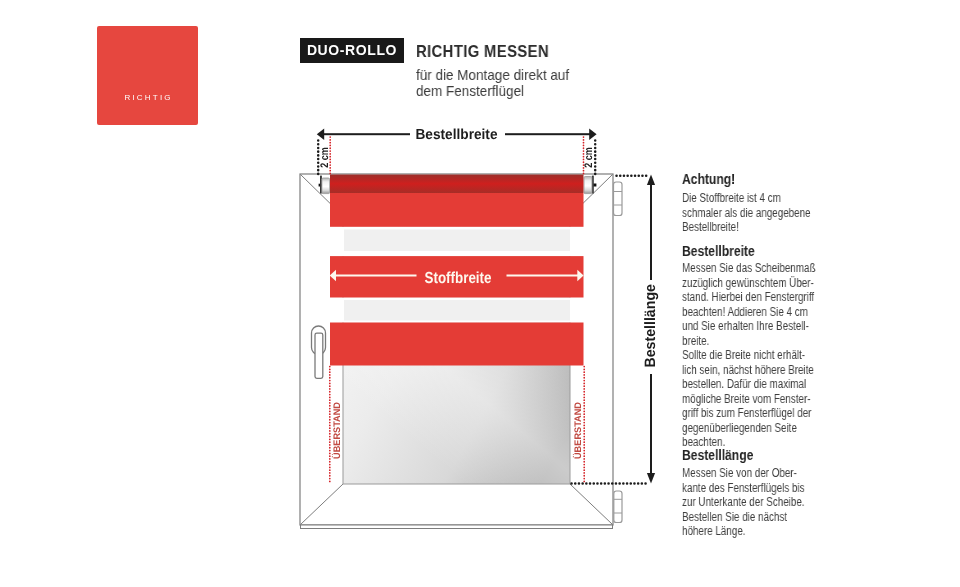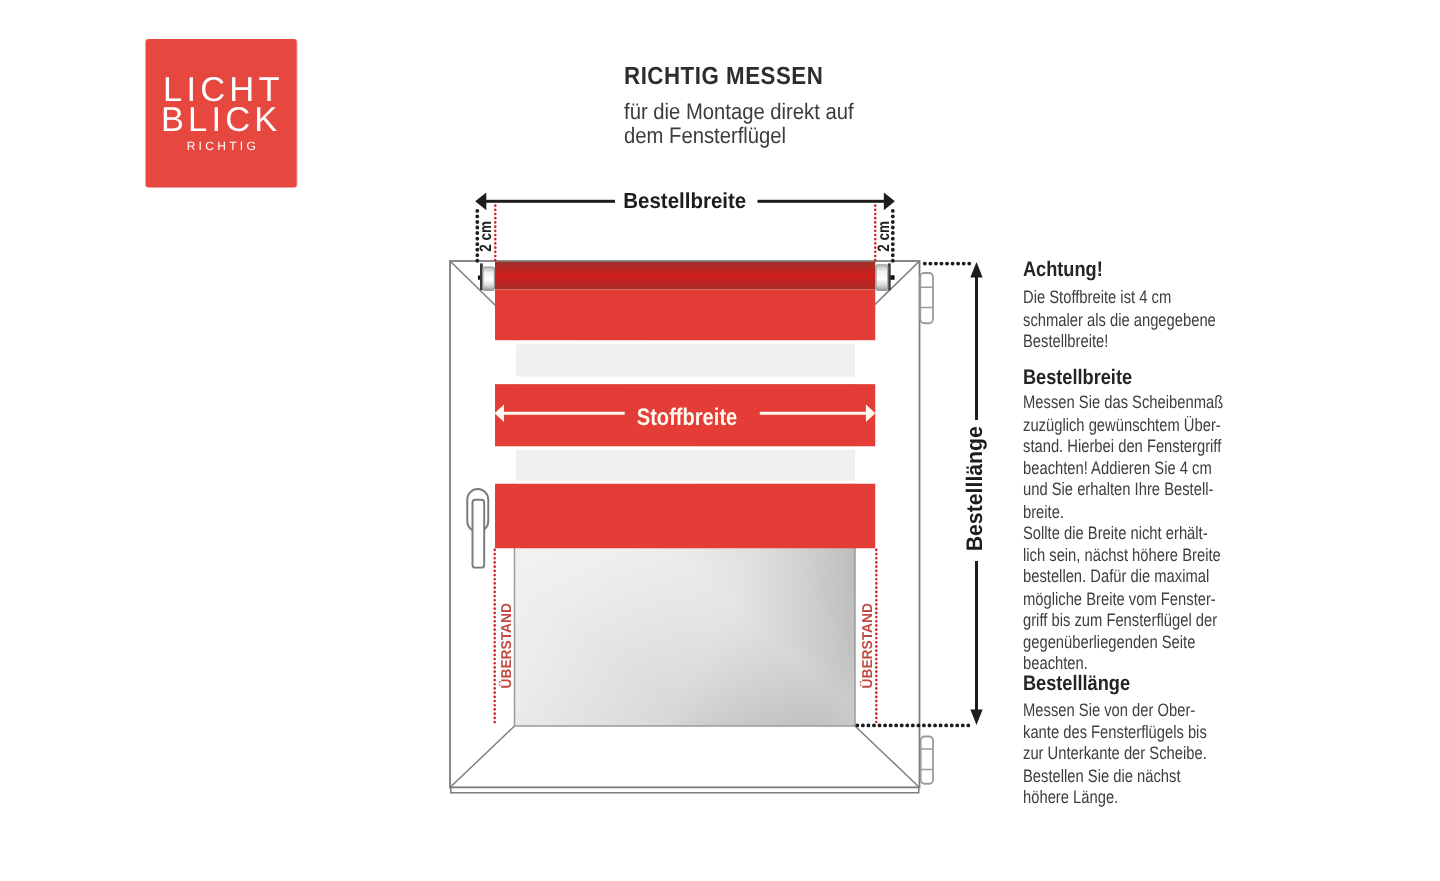--- a/index.html
+++ b/index.html
@@ -9,25 +9,25 @@
   .sx{transform-origin:0 0;}
   svg text{text-rendering:geometricPrecision;}
   svg{will-change:transform;}
 </style>
 </head>
 <body>
 <div id="page">
 
 <div class="abs" style="left:97px;top:26px;width:101px;height:99px;background:#e6473f;border-radius:2px;">
 
-  <div class="abs" style="left:0;top:24px;width:101px;text-align:center;color:#fff;font-size:23px;line-height:19.5px;letter-spacing:2.8px;text-indent:2.8px;">LICHT<br>BLICK</div>
 
   <div class="abs" style="left:0;top:66.5px;width:101px;text-align:center;color:#fff;font-size:8px;letter-spacing:2.2px;text-indent:2.2px;">RICHTIG</div>
 </div>
 
+<div class="abs" style="left:300px;top:38px;width:104px;height:25px;background:#191919;color:#fff;font-weight:bold;font-size:14px;letter-spacing:0.6px;text-align:center;line-height:25.5px;">DUO-ROLLO</div>
 
 <div class="abs sx" style="left:416px;top:42px;font-size:16.5px;font-weight:bold;letter-spacing:0.4px;color:#2d2d2d;transform:scaleX(0.9);">RICHTIG MESSEN</div>
 
 <div class="abs sx" style="left:416px;top:66.5px;font-size:15px;line-height:15.6px;color:#3c3c3c;transform:scaleX(0.9);">für die Montage direkt auf<br>dem Fensterflügel</div>
 
 <svg class="abs" style="left:0;top:0;" width="960" height="587" viewBox="0 0 960 587">
   <defs>
     <linearGradient id="glassg" x1="0" y1="0.15" x2="1" y2="0.8">
       <stop offset="0" stop-color="#f8f8f8"></stop>
       <stop offset="0.35" stop-color="#ececec"></stop>

